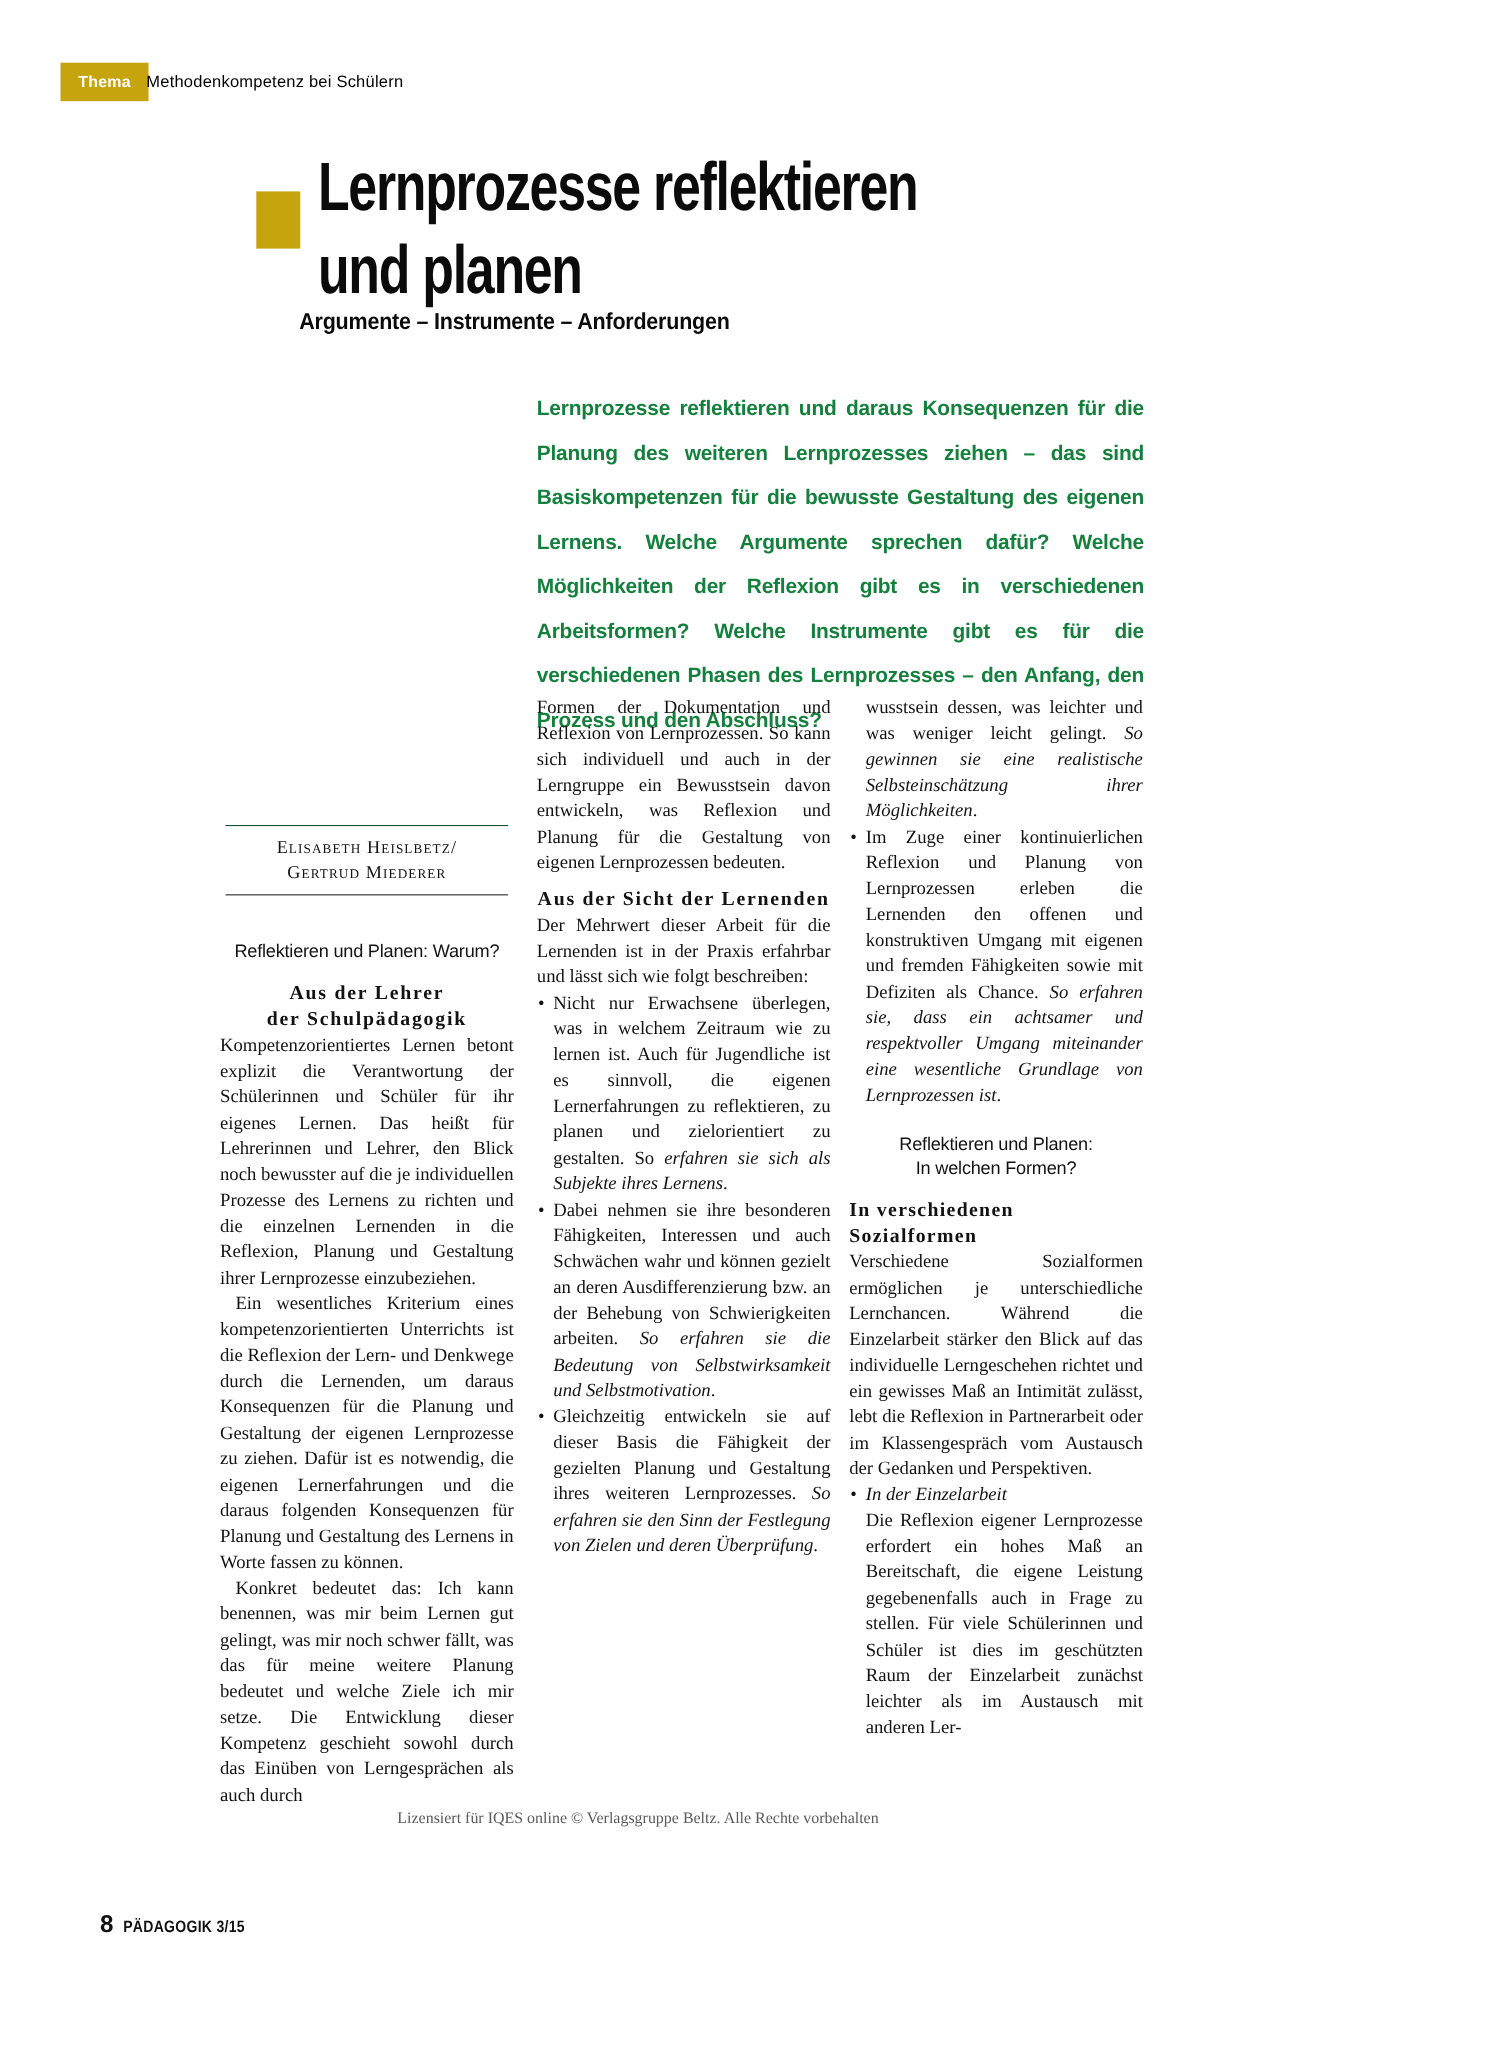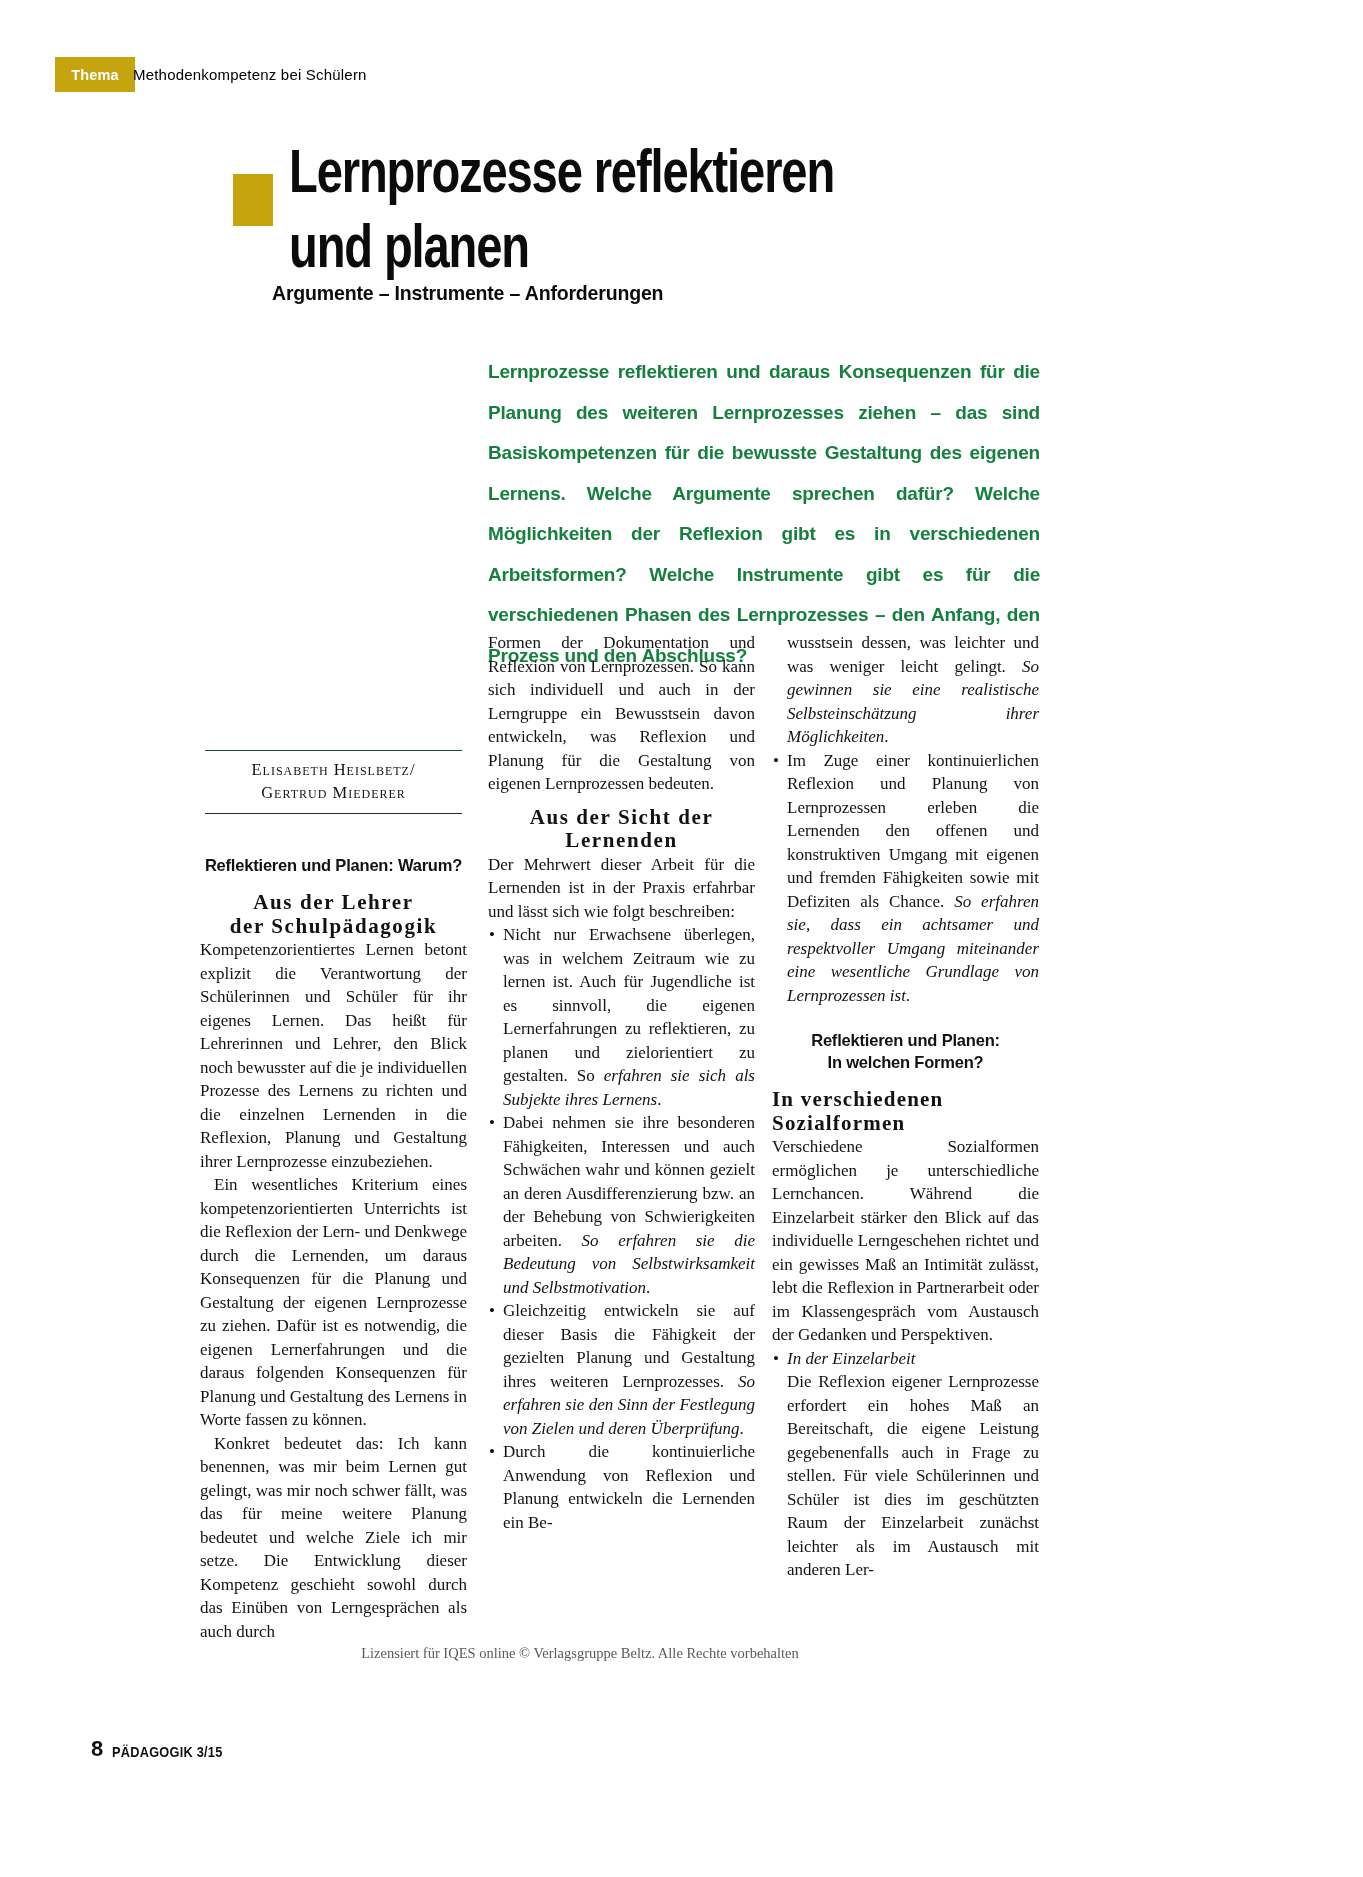--- a/index.html
+++ b/index.html
@@ -61,27 +61,27 @@
   .col-2 { left:488px; top:631px; }
   .col-3 { left:772px; top:631px; }
 
   .author-block {
     border-top:1px solid #14532d; border-bottom:1px solid #2a2a2a;
     padding:7px 0 9px 0; margin:0 5px 40px 5px;
     text-align:center;
     font-variant:small-caps; letter-spacing:1px; font-size:16.5px; line-height:23px;
   }
   .section-heading {
-    font-family:"Liberation Sans", sans-serif; font-weight:700;
+    font-family:"Liberation Sans", sans-serif; font-weight:400;
     font-size:16.5px; line-height:22px; text-align:center;
     letter-spacing:-0.2px; margin:0 0 15px 0;
   }
   .serif-subhead {
     font-weight:700; letter-spacing:1.6px; text-align:center;
-    font-size:21px; line-height:23.5px; margin:0;
+    font-size:18px; line-height:23.5px; margin:0;
   }
   .serif-subhead.left { text-align:left; letter-spacing:1.2px; }
   .para { margin:0; }
   .para.indent { text-indent:14px; }
   .gap-s { height:10px; }
   .gap-m { height:22px; }
 
   .bullet { position:relative; padding-left:15px; margin:0; }
   .bullet::before { content:"\2022"; position:absolute; left:1px; top:0; }
   .hang { padding-left:15px; } 
@@ -138,21 +138,20 @@
   </div>
 
   <div class="col col-2">
     <p class="para">Formen der Dokumentation und Reflexion von Lernprozessen. So kann sich individuell und auch in der Lerngruppe ein Bewusstsein davon entwickeln, was Reflexion und Planung für die Gestaltung von eigenen Lernprozessen bedeuten.</p>
     <div class="gap-s"></div>
     <div class="serif-subhead">Aus der Sicht der Lernenden</div>
     <p class="para">Der Mehrwert dieser Arbeit für die Lernenden ist in der Praxis erfahrbar und lässt sich wie folgt beschreiben:</p>
     <div class="bullet">Nicht nur Erwachsene überlegen, was in welchem Zeitraum wie zu lernen ist. Auch für Jugendliche ist es sinnvoll, die eigenen Lernerfahrungen zu reflektieren, zu planen und zielorientiert zu gestalten. So <i>erfahren sie sich als Subjekte ihres Lernens</i>.</div>
     <div class="bullet">Dabei nehmen sie ihre besonderen Fähigkeiten, Interessen und auch Schwächen wahr und können gezielt an deren Ausdifferenzierung bzw. an der Behebung von Schwierigkeiten arbeiten. <i>So erfahren sie die Bedeutung von Selbstwirksamkeit und Selbstmotivation</i>.</div>
     <div class="bullet">Gleichzeitig entwickeln sie auf dieser Basis die Fähigkeit der gezielten Planung und Gestaltung ihres weiteren Lernprozesses. <i>So erfahren sie den Sinn der Festlegung von Zielen und deren Überprüfung</i>.</div>
-    <div class="bullet">Durch die kontinuierliche Anwendung von Reflexion und Planung entwickeln die Lernenden ein Be-</div>
   </div>
 
   <div class="col col-3">
     <div class="hang">wusstsein dessen, was leichter und was weniger leicht gelingt. <i>So gewinnen sie eine realistische Selbsteinschätzung ihrer Möglichkeiten</i>.</div>
     <div class="bullet">Im Zuge einer kontinuierlichen Reflexion und Planung von Lernprozessen erleben die Lernenden den offenen und konstruktiven Umgang mit eigenen und fremden Fähigkeiten sowie mit Defiziten als Chance. <i>So erfahren sie, dass ein achtsamer und respektvoller Umgang miteinander eine wesentliche Grundlage von Lernprozessen ist</i>.</div>
     <div class="gap-m"></div>
     <div class="section-heading">
       <div>Reflektieren und Planen:</div>
       <div>In welchen Formen?</div>
     </div>

